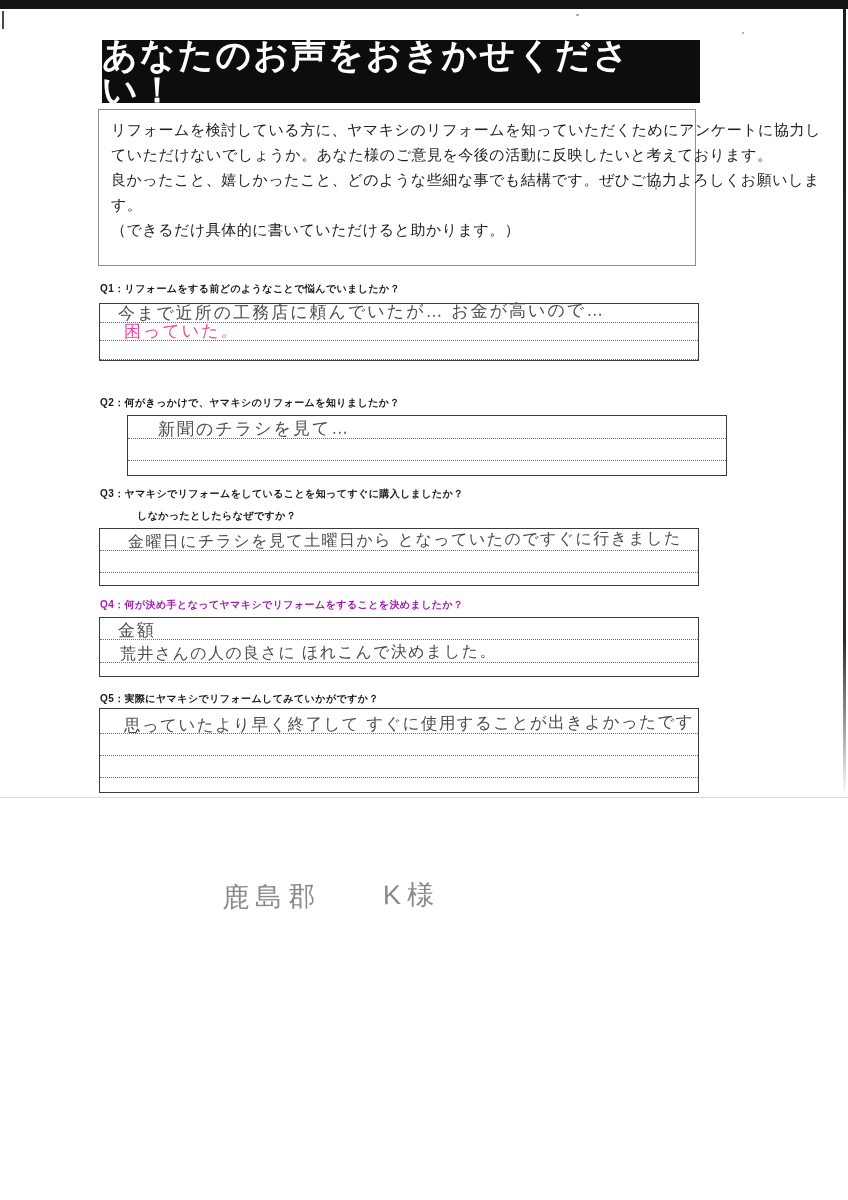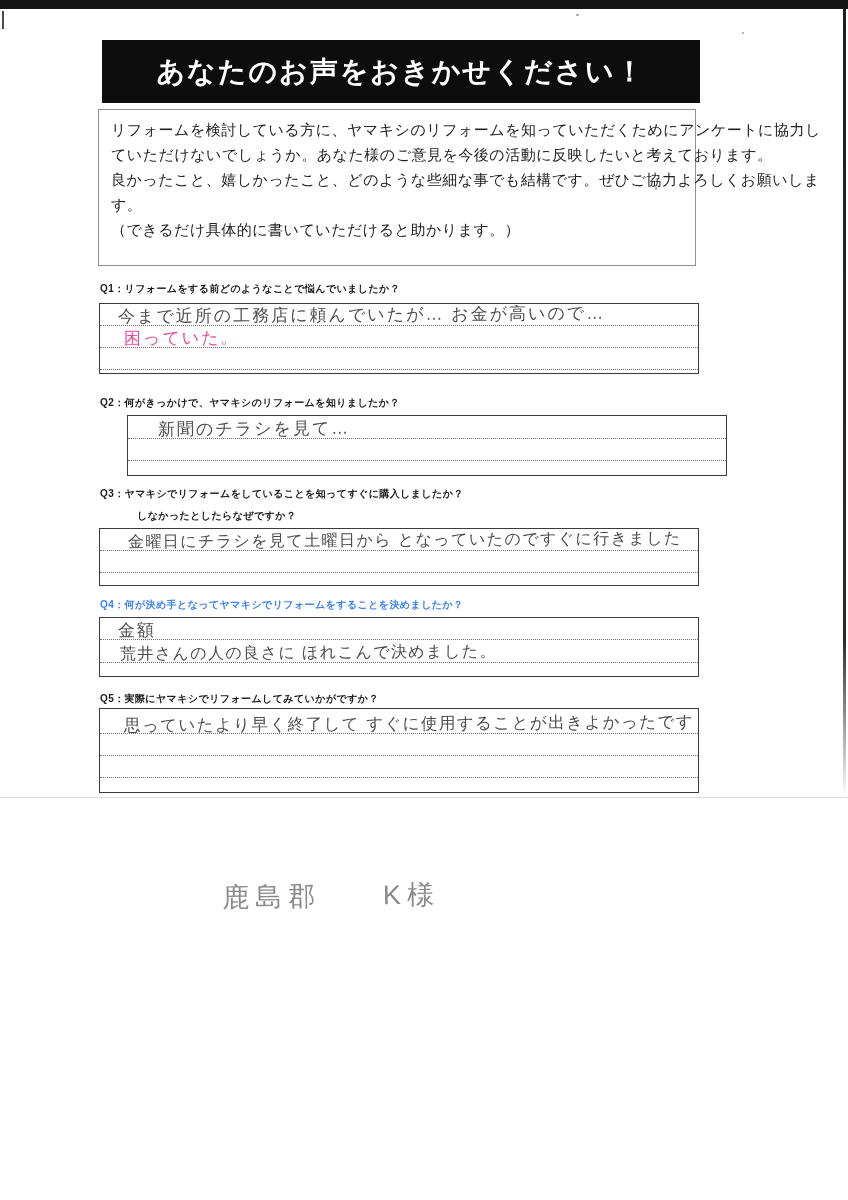--- a/index.html
+++ b/index.html
@@ -13,21 +13,21 @@
   .scan-top-bar{position:absolute;left:0;top:0;width:848px;height:9px;background:#141414;}
   .scan-right-line{position:absolute;left:843px;top:9px;width:3px;height:788px;
     background:linear-gradient(to bottom,#1e1e1e 0%,#2b2b2b 80%,rgba(40,40,40,0) 100%);}
   .scan-left-tick{position:absolute;left:2px;top:11px;width:2px;height:18px;background:#4a4a4a;}
   .scan-page-edge{position:absolute;left:0;top:797px;width:848px;height:1px;background:#dcdcdc;}
   .speck{position:absolute;background:#9a9a9a;border-radius:50%;}
 
   
   .banner{position:absolute;left:102px;top:40px;width:598px;height:63px;
     display:flex;align-items:center;justify-content:center;}
-  .banner-title{font-size:28px;font-weight:bold;letter-spacing:2px;line-height:1;}
+  .banner-title{font-size:35px;font-weight:bold;letter-spacing:2px;line-height:1;}
 
   
   .intro-box{position:absolute;left:98px;top:109px;width:598px;height:157px;
     border:1px solid #8f8f8f;box-sizing:border-box;padding:7px 0 0 12px;}
   .intro-line{font-size:15px;line-height:25px;letter-spacing:0.5px;white-space:nowrap;}
 
   
   .qlabel{position:absolute;left:100px;font-size:10px;font-weight:bold;letter-spacing:0.4px;
     white-space:nowrap;}
   .abox{position:absolute;left:99px;width:600px;box-sizing:border-box;
@@ -62,21 +62,21 @@
 
   <div class="intro-box" style="color:#222;">
     <div class="intro-line">リフォームを検討している方に、ヤマキシのリフォームを知っていただくためにアンケートに協力し</div>
     <div class="intro-line">ていただけないでしょうか。あなた様のご意見を今後の活動に反映したいと考えております。</div>
     <div class="intro-line">良かったこと、嬉しかったこと、どのような些細な事でも結構です。ぜひご協力よろしくお願いしま</div>
     <div class="intro-line">す。</div>
     <div class="intro-line">（できるだけ具体的に書いていただけると助かります。）</div>
   </div>
 
   <div class="qlabel" style="top:282px;color:#1c1c1c;">Q1：リフォームをする前どのようなことで悩んでいましたか？</div>
-  <div class="abox" style="top:303px;height:71px;">
+  <div class="abox" style="top:303px;height:58px;">
     <div class="arow" style="height:21px;">
       <span class="hw" style="color:#4c4c4c;left:18px;">今まで近所の工務店に頼んでいたが… お金が高いので…</span>
     </div>
     <div class="arow" style="height:21px;">
       <span class="hw" style="color:#ec4899;left:24px;">困っていた。</span>
     </div>
     <div class="arow" style="height:21px;"></div>
     <div class="arow last"></div>
   </div>
 
@@ -92,21 +92,21 @@
   <div class="qlabel" style="top:487px;color:#1c1c1c;">Q3：ヤマキシでリフォームをしていることを知ってすぐに購入しましたか？</div>
   <div class="qlabel" style="top:509px;left:137px;color:#1c1c1c;">しなかったとしたらなぜですか？</div>
   <div class="abox" style="top:528px;height:58px;">
     <div class="arow" style="height:21px;">
       <span class="hw small" style="color:#4c4c4c;left:28px;">金曜日にチラシを見て土曜日から となっていたのですぐに行きました</span>
     </div>
     <div class="arow" style="height:21px;"></div>
     <div class="arow last"></div>
   </div>
 
-  <div class="qlabel" style="top:598px;color:#3b82f6;">Q4：何が決め手となってヤマキシでリフォームをすることを決めましたか？</div>
+  <div class="qlabel" style="top:598px;color:#a21caf;">Q4：何が決め手となってヤマキシでリフォームをすることを決めましたか？</div>
   <div class="abox" style="top:617px;height:60px;">
     <div class="arow" style="height:21px;">
       <span class="hw" style="color:#4c4c4c;left:18px;">金額</span>
     </div>
     <div class="arow" style="height:22px;">
       <span class="hw small" style="color:#4c4c4c;left:20px;">荒井さんの人の良さに ほれこんで決めました。</span>
     </div>
     <div class="arow last"></div>
   </div>
 

